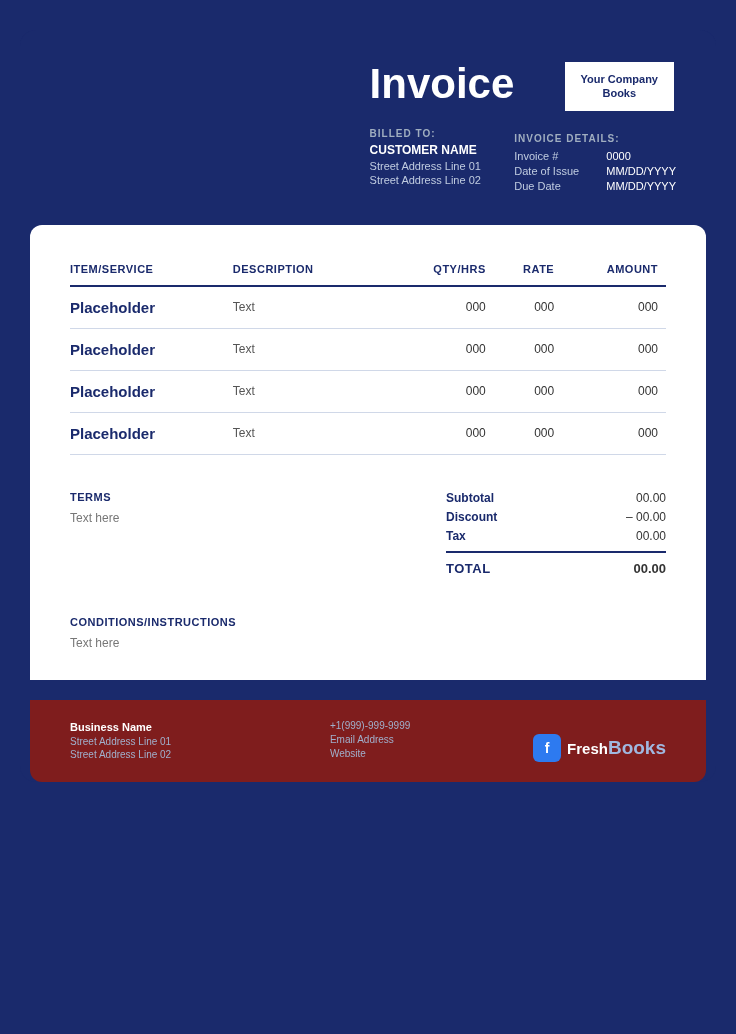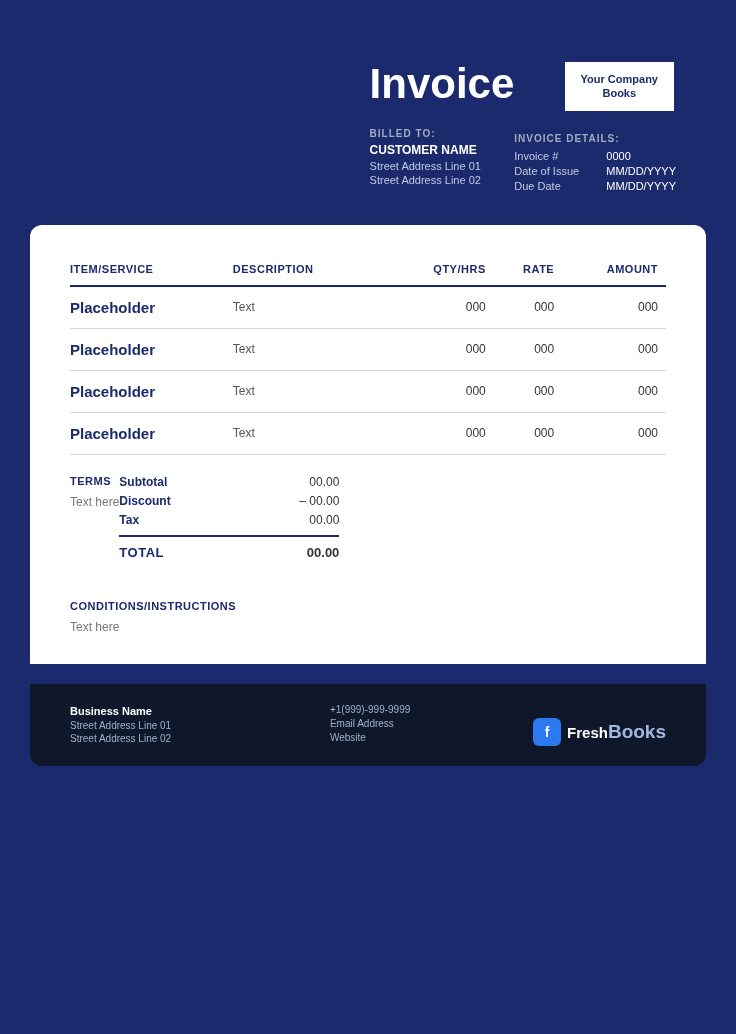--- a/index.html
+++ b/index.html
@@ -98,21 +98,21 @@
     .main-content {
       background: #ffffff;
       margin: 0 10px;
       border-radius: 12px 12px 0 0;
       padding: 30px 40px 30px 40px;
     }
     
     .invoice-table {
       width: 100%;
       border-collapse: collapse;
-      margin-bottom: 20px;
+      margin-bottom: 36px;
     }
     .invoice-table thead tr th {
       font-size: 11px;
       font-weight: bold;
       color: #1a2a6c;
       text-transform: uppercase;
       letter-spacing: 0.5px;
       padding: 8px 8px 10px 0;
       text-align: left;
       border-bottom: 2px solid #1a2a6c;
@@ -135,20 +135,21 @@
       font-weight: bold;
       font-size: 15px;
     }
     .invoice-table tbody tr td.right {
       text-align: right;
       color: #333;
     }
     
     .terms-totals {
       display: flex;
+      justify-content: space-between;
       align-items: flex-start;
       margin-bottom: 4px;
     }
     .terms-section {}
     .terms-label {
       font-size: 11px;
       font-weight: bold;
       color: #1a2a6c;
       text-transform: uppercase;
       letter-spacing: 0.5px;
@@ -213,21 +214,21 @@
       text-transform: uppercase;
       letter-spacing: 0.5px;
       margin-bottom: 8px;
     }
     .conditions-text {
       font-size: 12px;
       color: #777;
     }
     
     .footer {
-      background-color: #0f172a;
+      background-color: #7f1d1d;
       margin: 0 10px;
       padding: 20px 40px;
       border-radius: 0 0 12px 12px;
       display: flex;
       justify-content: space-between;
       align-items: flex-end;
     }
     .footer-left {}
     .footer-biz-name {
       color: #ffffff;

